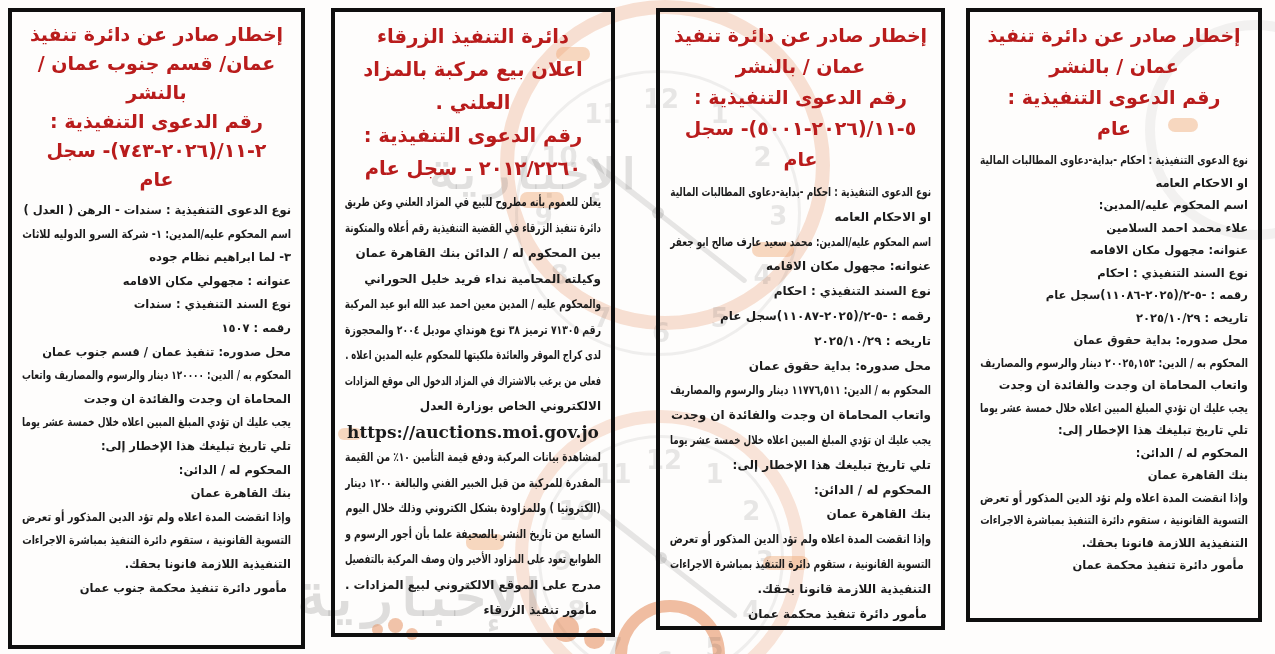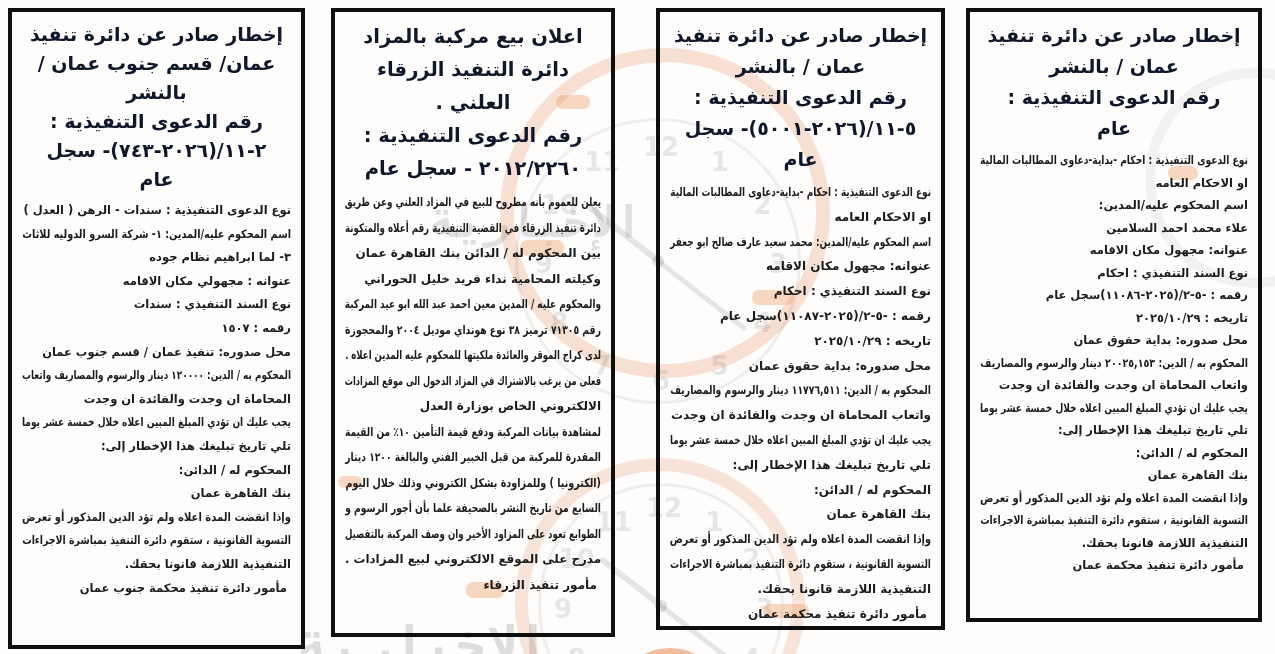--- a/index.html
+++ b/index.html
@@ -2,21 +2,21 @@
 <html lang="ar"><head>
 <meta charset="utf-8">
 <style>
   html,body{margin:0;padding:0;}
   body{
     width:1275px;height:654px;position:relative;overflow:hidden;
     background:#fefdfc;
     font-family:"DejaVu Sans",sans-serif;
   }
   
-  .wm{position:absolute;inset:0;z-index:0;pointer-events:none;margin-top:48px;}
+  .wm{position:absolute;inset:0;z-index:0;pointer-events:none;}
   .ring{position:absolute;border-radius:50%;box-sizing:border-box;}
   .ring1{left:500px;top:0px;width:330px;height:330px;border:14px solid rgba(231,156,112,0.30);}
   .ring2{left:515px;top:410px;width:290px;height:290px;border:13px solid rgba(231,156,112,0.26);}
   .ring3{left:615px;top:600px;width:110px;height:110px;border:12px solid rgba(226,125,70,0.50);}
   .ring4{left:1145px;top:20px;width:220px;height:220px;border:10px solid rgba(90,90,90,0.07);}
   .clock{position:absolute;border-radius:50%;}
   .clockA{left:515px;top:70px;width:280px;height:280px;border:3px solid rgba(60,60,60,0.08);}
   .clockB{left:538px;top:435px;width:240px;height:240px;border:3px solid rgba(60,60,60,0.08);}
   .cnum{position:absolute;transform:translate(-50%,-50%);font-size:26px;font-weight:bold;
         color:rgba(50,50,50,0.11);font-family:"DejaVu Sans",sans-serif;}
@@ -34,21 +34,21 @@
   
   .notice{
     position:absolute;z-index:1;border:4px solid #0f0f0f;box-sizing:border-box;
     padding:8px 10px 6px 10px;color:#1b1b1b;direction:rtl;background:transparent;
   }
   .c1{left:966px;top:8px;width:296px;height:614px;}
   .c2{left:656px;top:8px;width:289px;height:622px;}
   .c3{left:331px;top:8px;width:284px;height:629px;}
   .c4{left:8px;top:8px;width:297px;height:641px;}
   .header{margin-bottom:5px;}
-  .hline{font-weight:bold;text-align:center;white-space:nowrap;color:#0f172a;}
+  .hline{font-weight:bold;text-align:center;white-space:nowrap;color:#b91c1c;}
   .c1 .hline{font-size:19px;line-height:31px;}
   .c2 .hline{font-size:19px;line-height:31px;}
   .c3 .hline{font-size:19.5px;line-height:33px;}
   .c4 .hline{font-size:19px;line-height:29px;}
   .bline{font-weight:bold;text-align:right;white-space:nowrap;}
   .c1 .bline{font-size:11.5px;line-height:22.5px;}
   .c2 .bline{font-size:12px;line-height:24.8px;}
   .c3 .bline{font-size:12px;line-height:25.5px;}
   .c4 .bline{font-size:11.5px;line-height:23.6px;}
   .url{text-align:center !important;direction:ltr;font-size:17px !important;
@@ -172,36 +172,37 @@
       <div class="bline">المحكوم له / الدائن:</div>
       <div class="bline">بنك القاهرة عمان</div>
       <div class="bline" style="transform-origin: 100% 50%; transform: scaleX(0.810559);">وإذا انقضت المدة اعلاه ولم تؤد الدين المذكور أو تعرض</div>
       <div class="bline" style="transform-origin: 100% 50%; transform: scaleX(0.760933);">التسوية القانونية ، ستقوم دائرة التنفيذ بمباشرة الاجراءات</div>
       <div class="bline">التنفيذية اللازمة قانونا بحقك.</div>
       <div class="bline sig">مأمور دائرة تنفيذ محكمة عمان</div>
     </div>
 </article>
 <article class="notice c3">
   <div class="header">
+      <div class="hline">دائرة التنفيذ الزرقاء</div>
       <div class="hline">اعلان  بيع مركبة بالمزاد</div>
-      <div class="hline">دائرة التنفيذ الزرقاء</div>
       <div class="hline">العلني .</div>
       <div class="hline">رقم الدعوى التنفيذية :</div>
       <div class="hline">٢٠١٢/٢٢٦٠ - سجل عام</div>
     </div>
   <div class="body">
       <div class="bline" style="transform-origin: 100% 50%; transform: scaleX(0.735632);">يعلن للعموم بأنه مطروح للبيع في المزاد العلني وعن طريق</div>
       <div class="bline" style="transform-origin: 100% 50%; transform: scaleX(0.723164);">دائرة تنفيذ الزرقاء في القضية التنفيذية رقم أعلاه والمتكونة</div>
       <div class="bline">بين المحكوم له / الدائن بنك القاهرة عمان</div>
       <div class="bline">وكيلته المحامية نداء فريد خليل الحوراني</div>
       <div class="bline" style="transform-origin: 100% 50%; transform: scaleX(0.744186);">والمحكوم عليه / المدين معين احمد عبد الله ابو عيد المركبة</div>
       <div class="bline" style="transform-origin: 100% 50%; transform: scaleX(0.771084);">رقم ٧١٣٠٥ ترميز ٣٨ نوع هونداي موديل ٢٠٠٤ والمحجوزة</div>
       <div class="bline" style="transform-origin: 100% 50%; transform: scaleX(0.709141);">لدى كراج الموقر والعائدة ملكيتها للمحكوم عليه المدين اعلاه .</div>
       <div class="bline" style="transform-origin: 100% 50%; transform: scaleX(0.680851);">فعلى من يرغب بالاشتراك في المزاد الدخول الى موقع المزادات</div>
       <div class="bline">الالكتروني الخاص بوزارة العدل</div>
+      <div class="bline url">https://auctions.moi.gov.jo</div>
       <div class="bline" style="transform-origin: 100% 50%; transform: scaleX(0.752941);">لمشاهدة بيانات المركبة ودفع قيمة التأمين ١٠٪ من القيمة</div>
       <div class="bline" style="transform-origin: 100% 50%; transform: scaleX(0.764179);">المقدرة للمركبة من قبل الخبير الفني والبالغة ١٢٠٠ دينار</div>
       <div class="bline" style="transform-origin: 100% 50%; transform: scaleX(0.797508);">(الكترونيا ) وللمزاودة بشكل الكتروني وذلك خلال اليوم</div>
       <div class="bline" style="transform-origin: 100% 50%; transform: scaleX(0.764179);">السابع من تاريخ النشر بالصحيفة علما بأن أجور الرسوم و</div>
       <div class="bline" style="transform-origin: 100% 50%; transform: scaleX(0.717087);">الطوابع تعود على المزاود الأخير وان وصف المركبة بالتفصيل</div>
       <div class="bline" style="transform-origin: 100% 50%; transform: scaleX(0.988417);">مدرج على الموقع الالكتروني لبيع المزادات .</div>
       <div class="bline sig">مأمور تنفيذ الزرقاء</div>
     </div>
 </article>
 <article class="notice c4">

